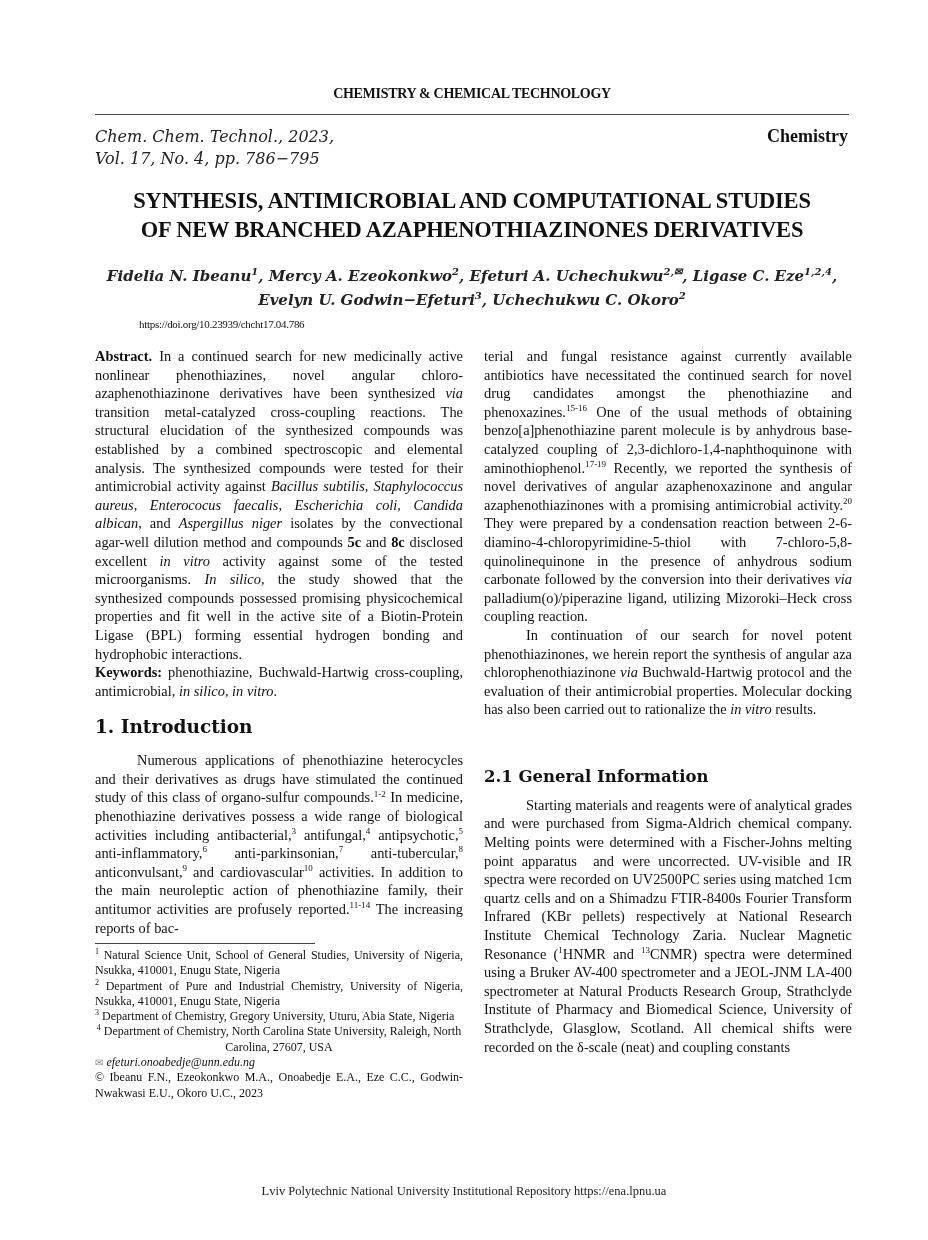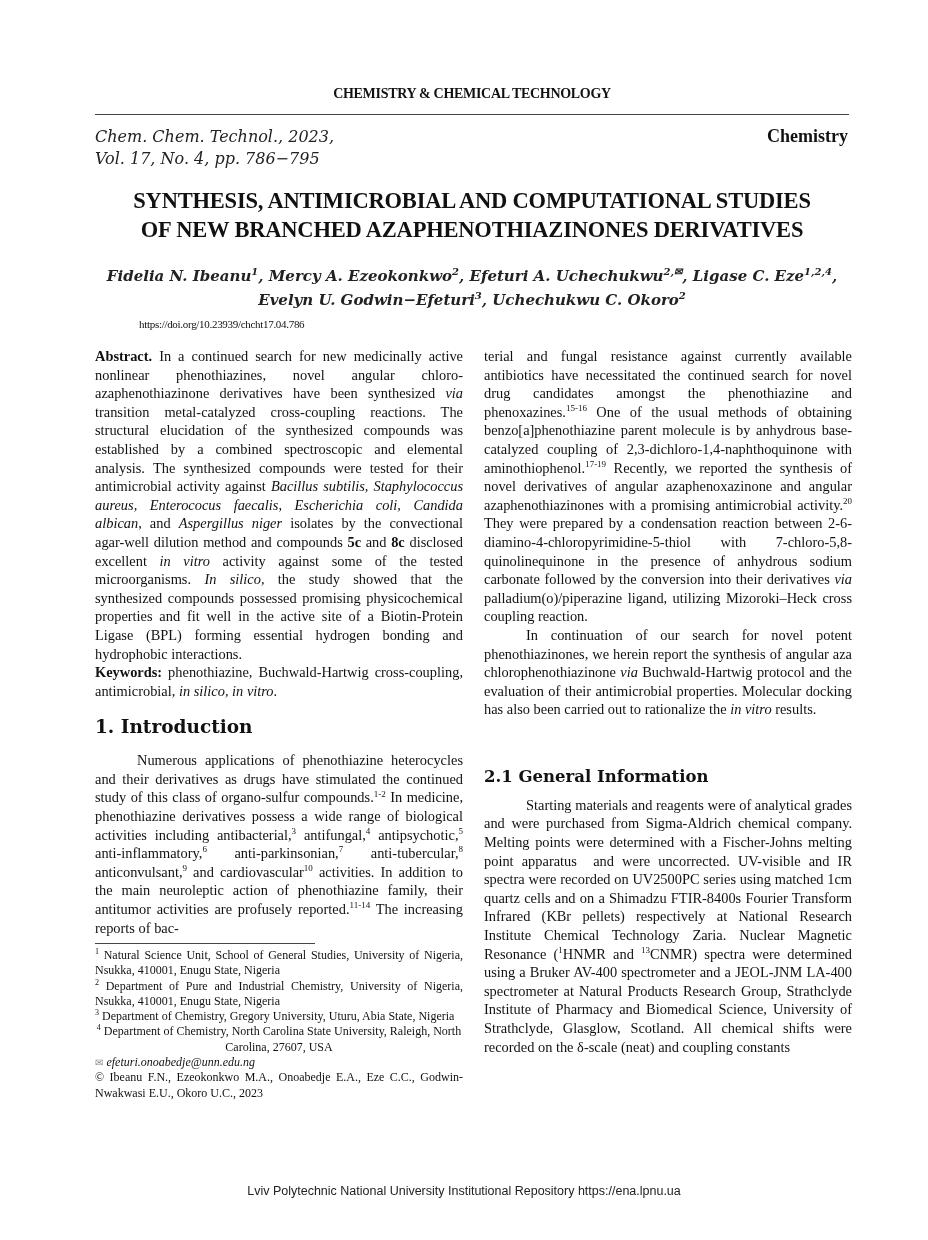--- a/index.html
+++ b/index.html
@@ -18,21 +18,21 @@
   .col .indent { text-indent:42px; }
   .col sup { font-size:9px; line-height:0;margin-top:28px; }
   .left-col { left:95px; top:347px; }
   .right-col { left:484px; top:347px; }
   .h1 { font-family:"DejaVu Serif", serif; font-weight:bold; font-size:18.5px; margin:0; line-height:24px; }
   .h2 { font-family:"DejaVu Serif", serif; font-weight:bold; font-size:16.5px; margin:0; line-height:22px; }
   .fn-rule { left:95px; width:220px; top:943px; border-top:1px solid #444; }
   .footnotes { left:95px; top:948px; width:368px; font-size:12px; line-height:15.3px; text-align:justify; }
   .footnotes p { margin:0; }
   .footnotes sup { font-size:8px; line-height:0; }
-  .repo { left:0; width:928px; top:1184px; text-align:center; font-family:Liberation Sans, sans-serif; font-size:12.5px; color:#222; }
+  .repo { left:0; width:928px; top:1184px; text-align:center; font-family:Liberation Serif, serif; font-size:12.5px; color:#222; }
 </style>
 </head>
 <body>
 
 <div class="abs journal-header">CHEMISTRY &amp; CHEMICAL TECHNOLOGY</div>
 <div class="abs header-rule"></div>
 
 <div class="abs citation">
   <div>Chem. Chem. Technol., 2023,</div>
   <div>Vol. 17, No. 4, pp. 786−795</div>

